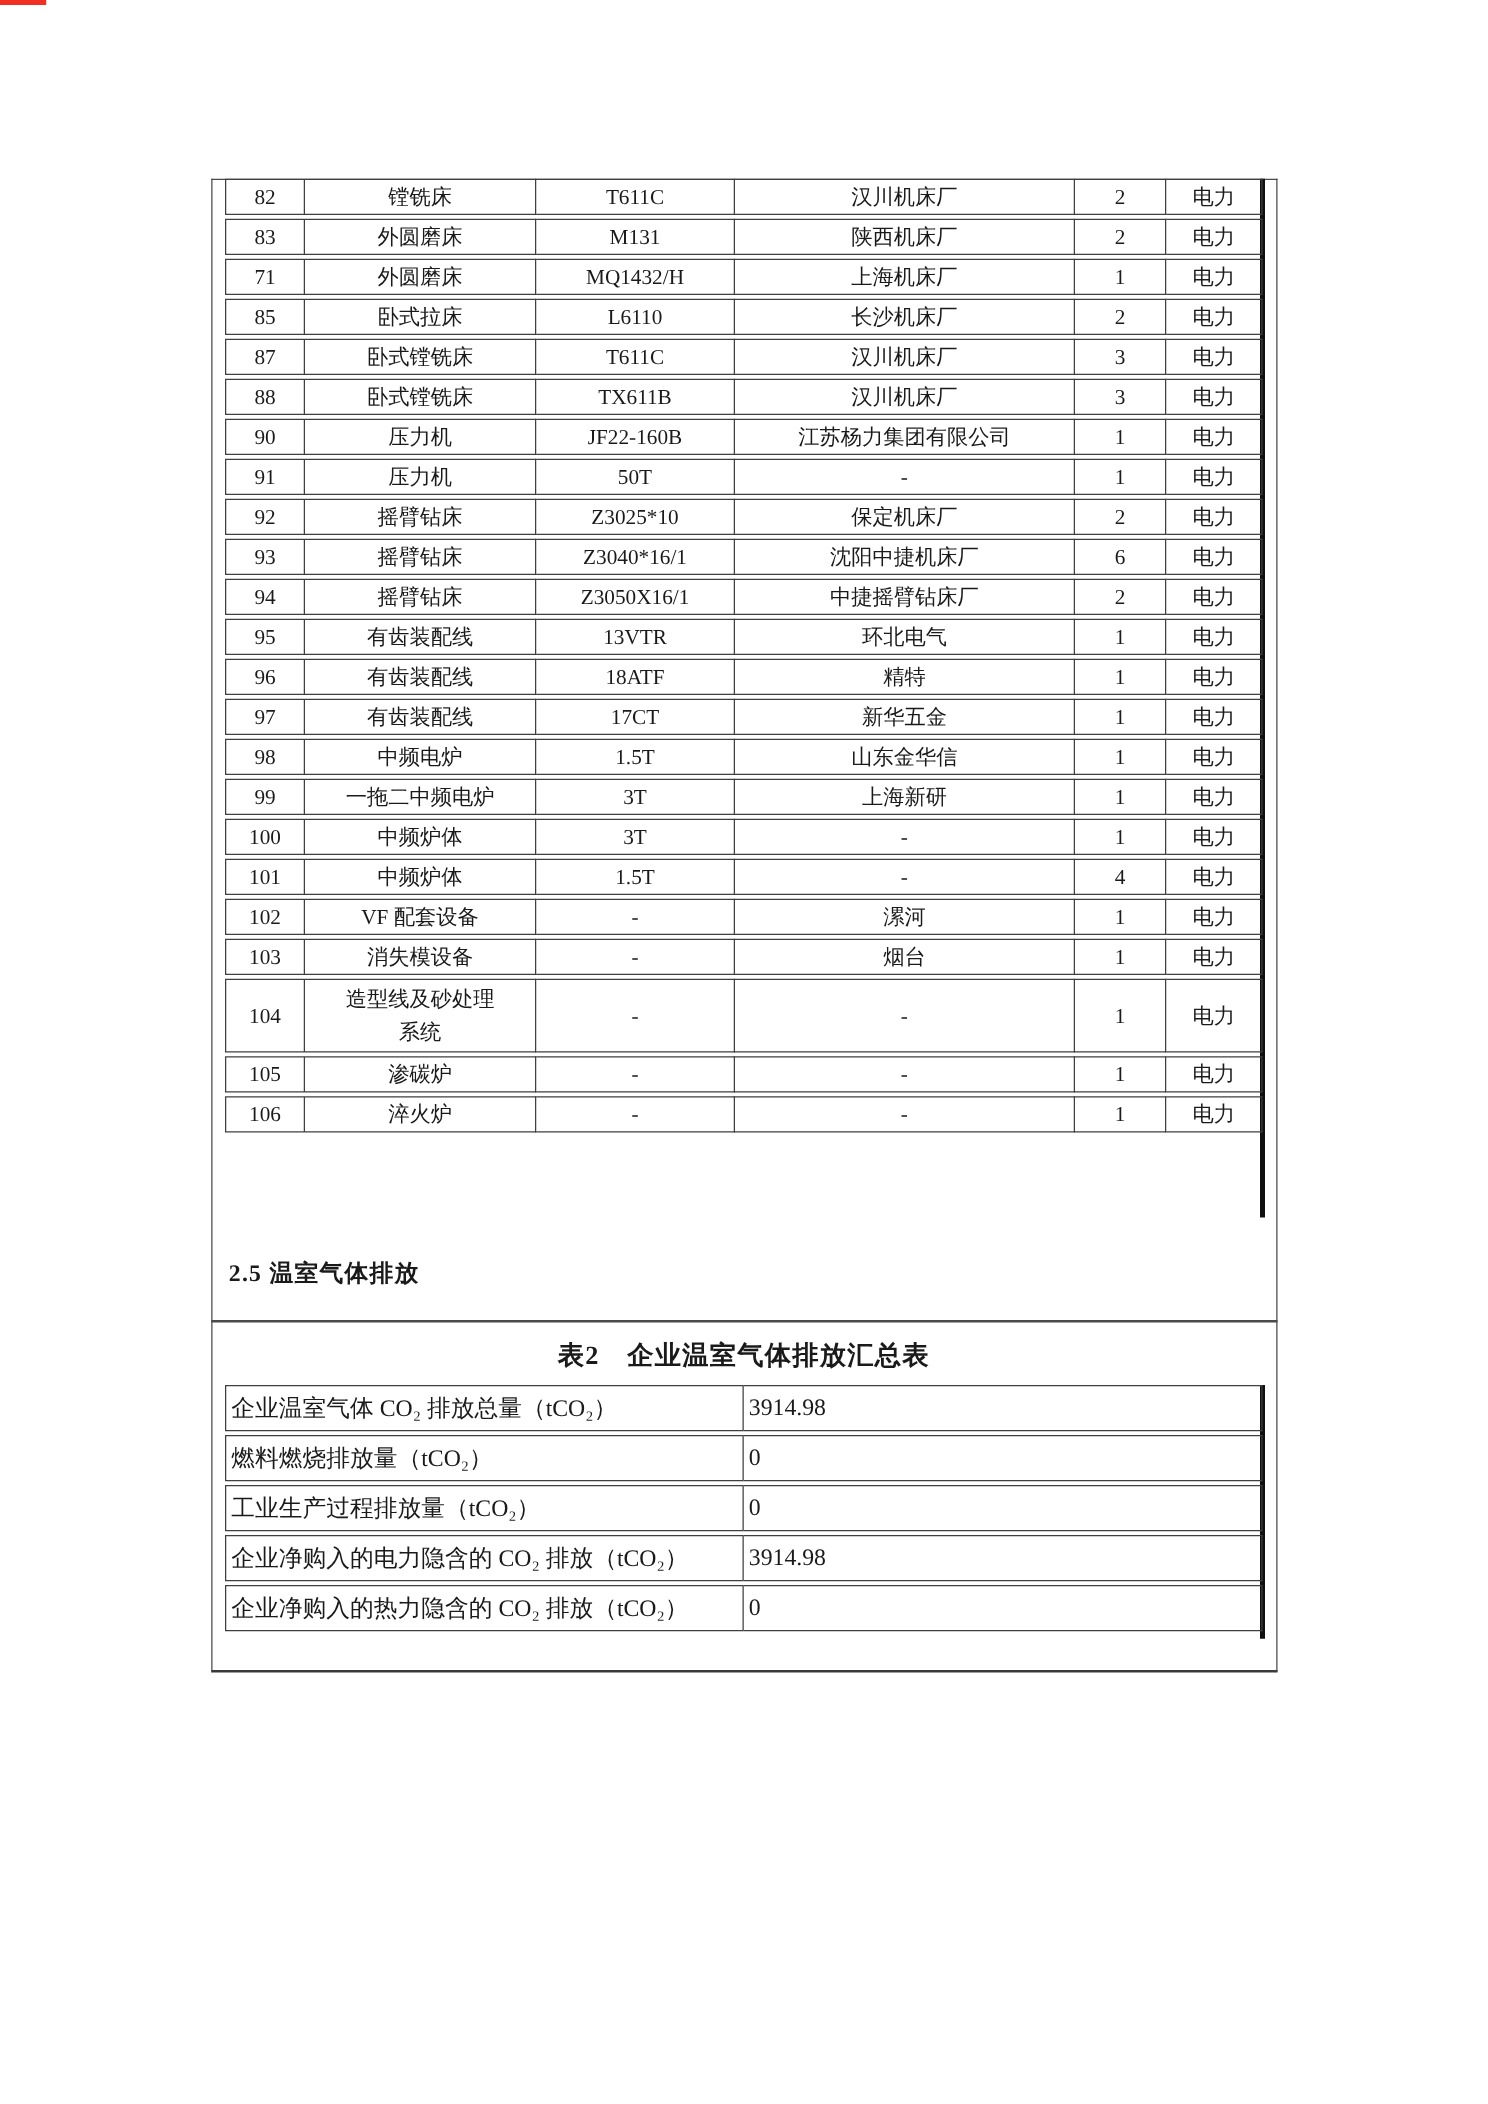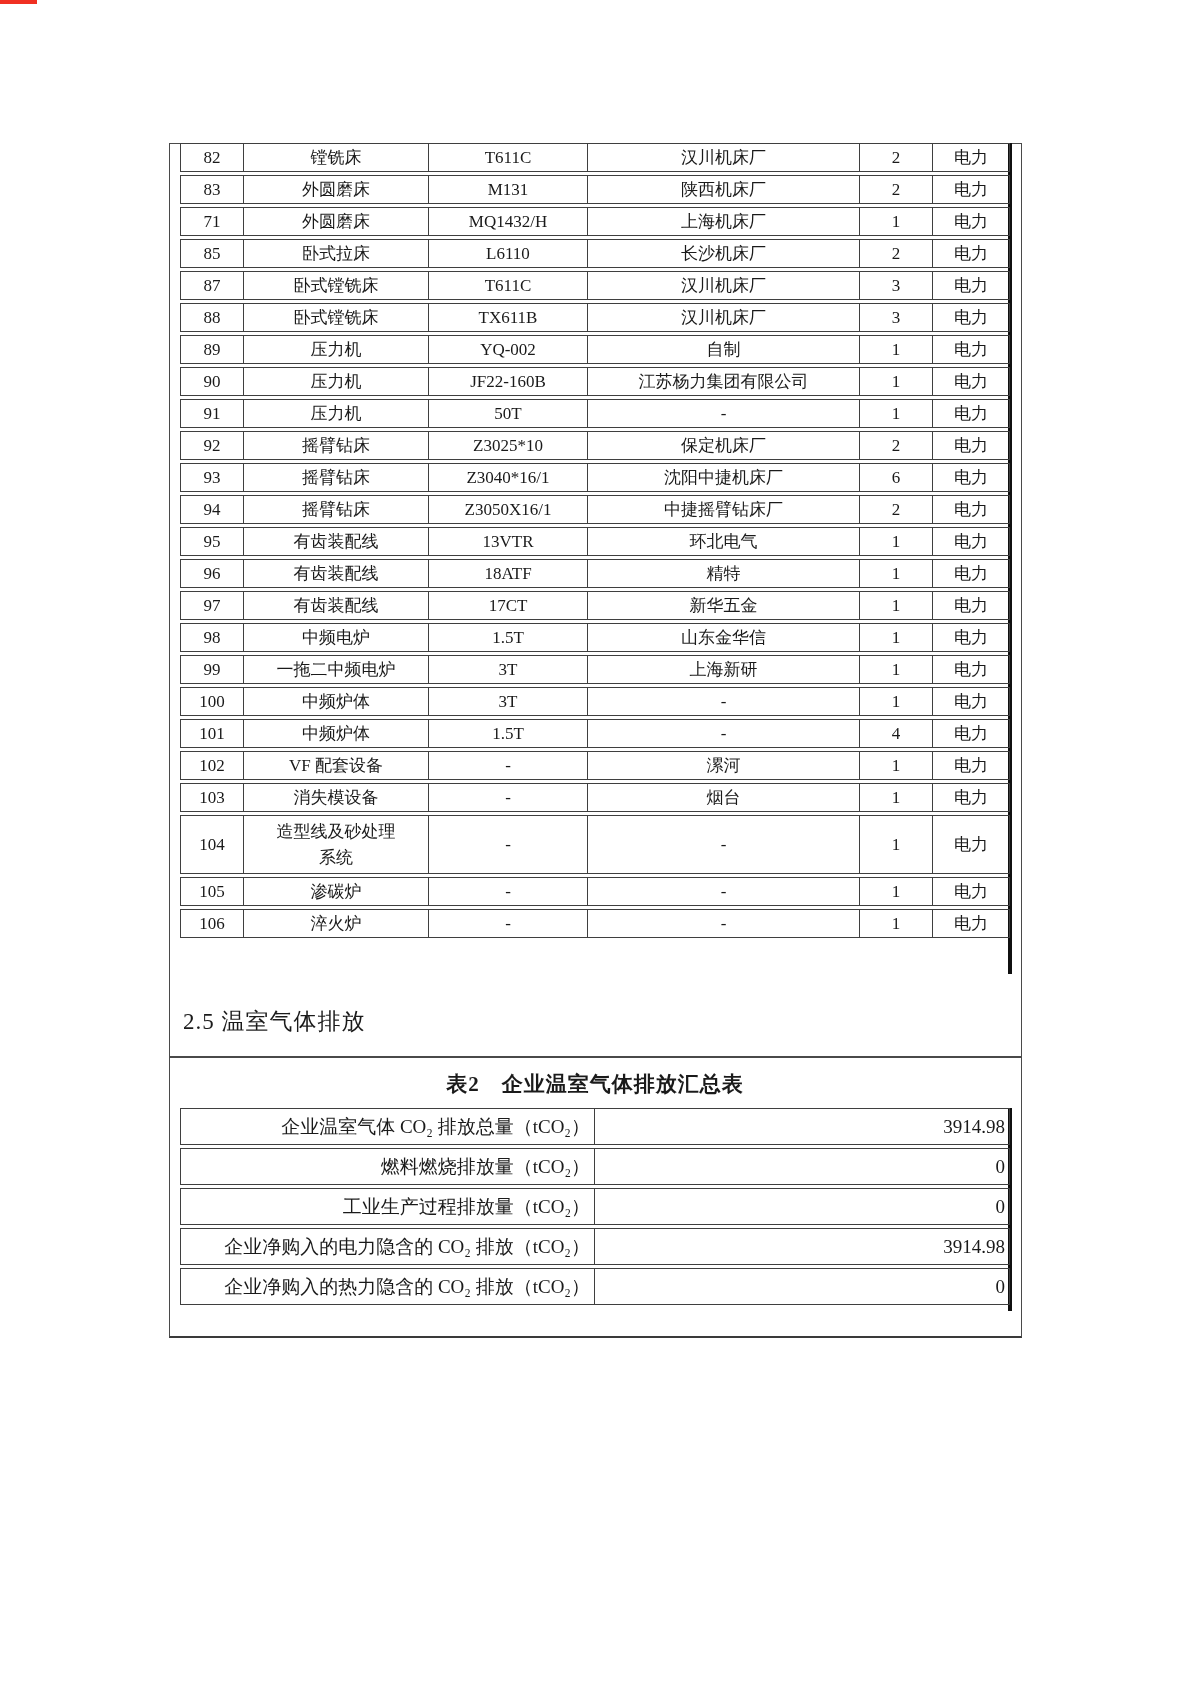--- a/index.html
+++ b/index.html
@@ -44,21 +44,21 @@
     box-sizing:border-box;
     white-space:pre-line;
     overflow:hidden;
   }
   table.equip td:first-child{border-left:1px solid #3f3f3f;}
   table.equip tr.tall td{height:59px;line-height:1.5;}
 
   
   .section-heading{
     position:absolute;left:183px;top:1006px;
-    font-size:23px;font-weight:normal;
+    font-size:19px;font-weight:bold;
     letter-spacing:1px;
   }
   .divider{
     position:absolute;left:169px;top:1056px;width:853px;height:0;
     border-top:2px solid #4a4a4a;
   }
   .table2-caption{
     position:absolute;left:180px;top:1070px;width:830px;
     text-align:center;font-size:21px;font-weight:bold;
     letter-spacing:1px;
@@ -68,21 +68,21 @@
   table.emission{
     position:absolute;left:180px;top:1105px;width:830px;
     border-collapse:separate;border-spacing:0 3px;
     table-layout:fixed;
     font-size:19px;
   }
   table.emission td{
     border-top:1px solid #3f3f3f;
     border-bottom:1px solid #3f3f3f;
     border-right:1px solid #3f3f3f;
-    text-align:right;vertical-align:middle;
+    text-align:left;vertical-align:middle;
     height:37px;padding:0 4px;
     box-sizing:border-box;
   }
   table.emission td:first-child{border-left:1px solid #3f3f3f;}
 
   .page-number{
     position:absolute;left:557px;top:1560px;
     transform:translateX(-50%);
     font-size:17px;
   }
@@ -156,28 +156,20 @@
         </tr>
         <tr>
           <td>88</td>
           <td>卧式镗铣床</td>
           <td>TX611B</td>
           <td>汉川机床厂</td>
           <td>3</td>
           <td>电力</td>
         </tr>
         <tr>
-          <td>89</td>
-          <td>压力机</td>
-          <td>YQ-002</td>
-          <td>自制</td>
-          <td>1</td>
-          <td>电力</td>
-        </tr>
-        <tr>
           <td>90</td>
           <td>压力机</td>
           <td>JF22-160B</td>
           <td>江苏杨力集团有限公司</td>
           <td>1</td>
           <td>电力</td>
         </tr>
         <tr>
           <td>91</td>
           <td>压力机</td>

